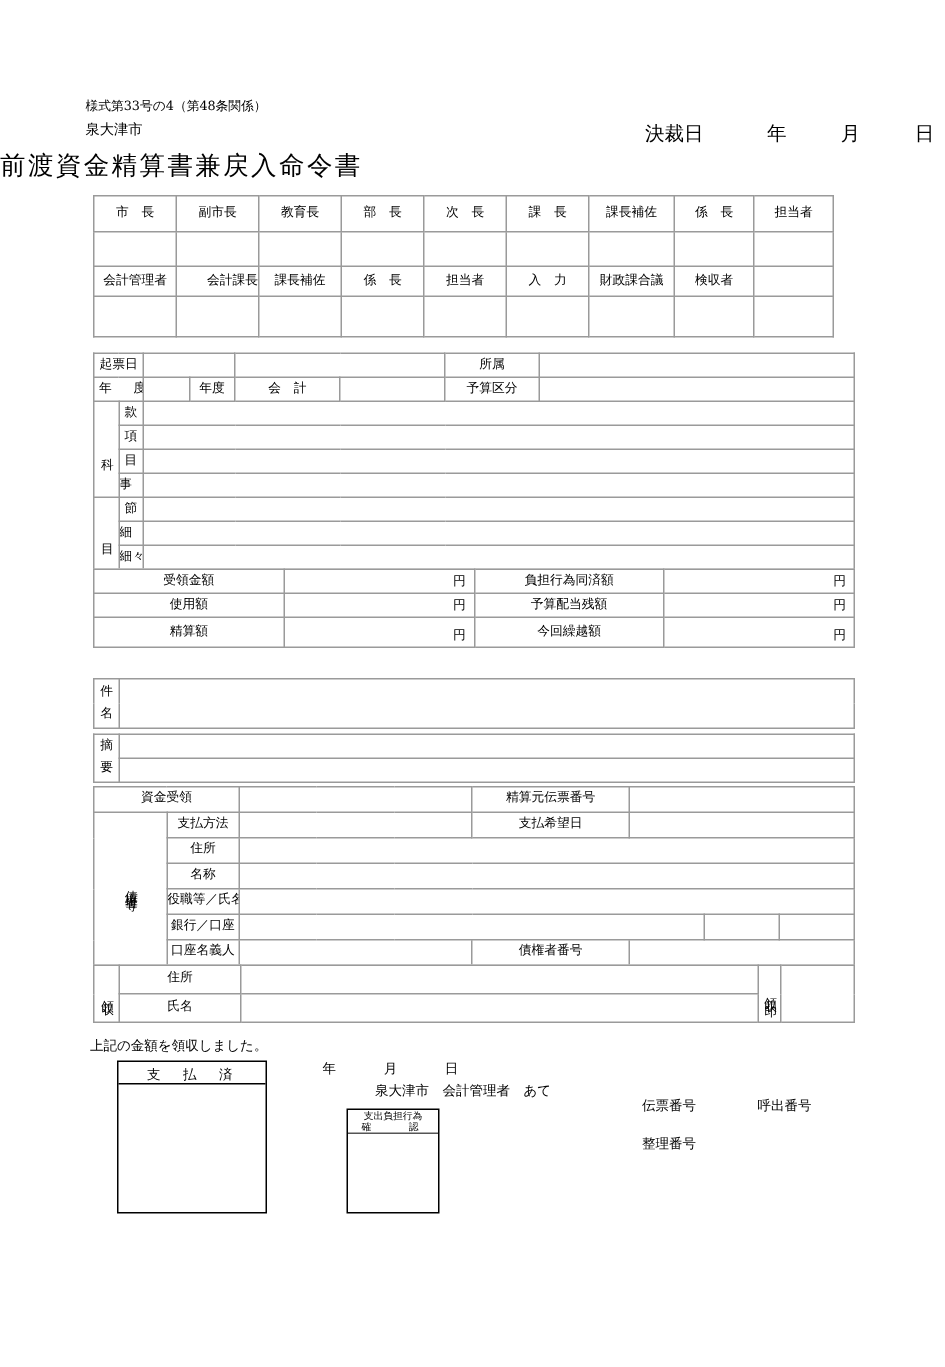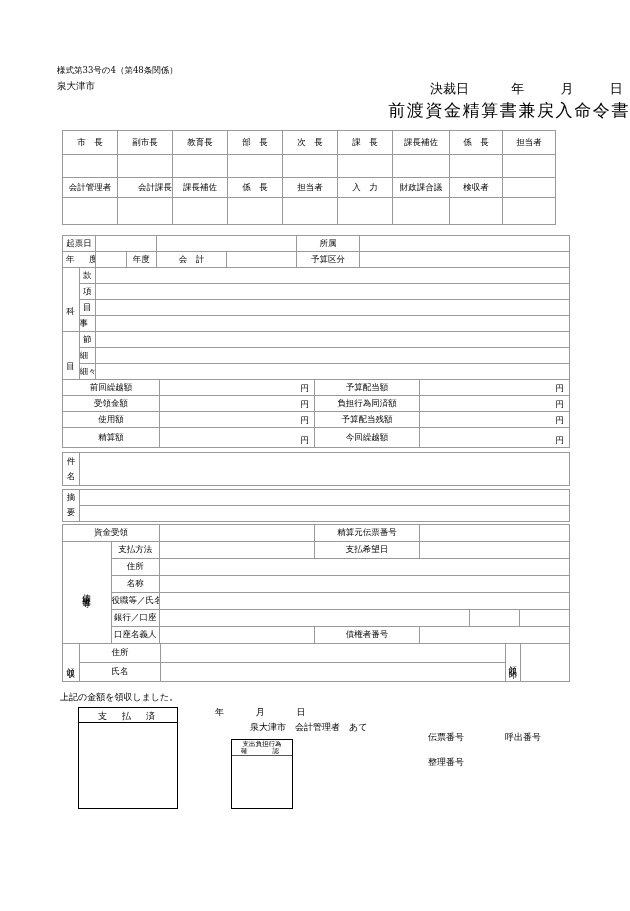--- a/index.html
+++ b/index.html
@@ -42,21 +42,21 @@
     font-size: 13px;
     white-space: nowrap;
   }
   .approval-date .gap-a { display:inline-block; width: 34px; }
   .approval-date .gap-b { display:inline-block; width: 28px; }
 
   .doc-title {
     position: absolute;
     left: 0; top: 99px;
     width: 630px;
-    text-align: right;
+    text-align: left;
     font-size: 17px;
     letter-spacing: 1.6px;
     white-space: nowrap;
   }
 
   
   table.grid {
     position: absolute;
     border-collapse: collapse;
     table-layout: fixed;
@@ -282,30 +282,20 @@
     </tr>
     <tr>
       <td style="height:15px;"><span class="lbl">細々節</span></td>
       <td colspan="8"></td>
     </tr>
   </tbody>
     </table>
 
   <table class="grid outer-thick" style="left:62px; top:379px; width:508px;">
     <tbody>
-        <tr>
-      <td style="width:96px;height:15px;" class="left-pad"><span class="lbl">前回繰越額</span></td>
-      <td style="width:154px;" class="amt-cell">
-            <span class="yen-mark">円</span>
-          </td>
-      <td style="width:104px;" class="left-pad"><span class="lbl">予算配当額</span></td>
-      <td class="amt-cell">
-            <span class="yen-mark">円</span>
-          </td>
-    </tr>
     <tr>
       <td style="height:15px;" class="left-pad"><span class="lbl">受領金額</span></td>
       <td class="amt-cell">
             <span class="yen-mark">円</span>
           </td>
       <td class="left-pad"><span class="lbl">負担行為同済額</span></td>
       <td class="amt-cell">
             <span class="yen-mark">円</span>
           </td>
     </tr>

